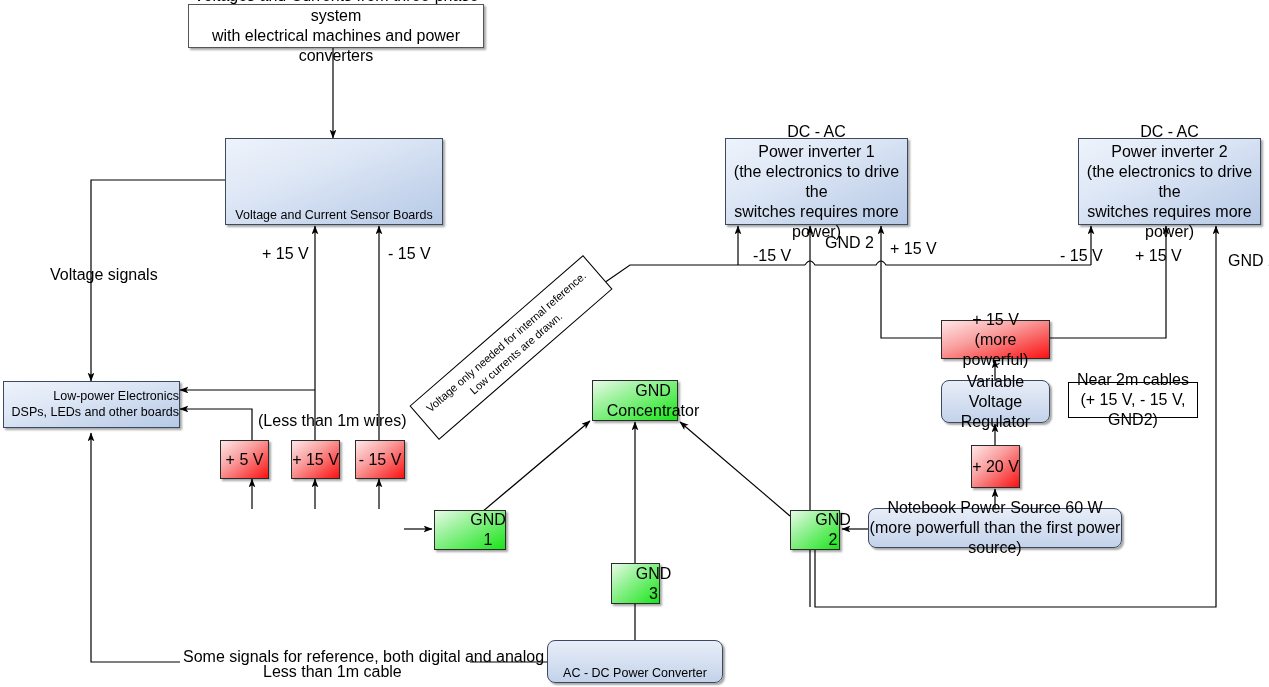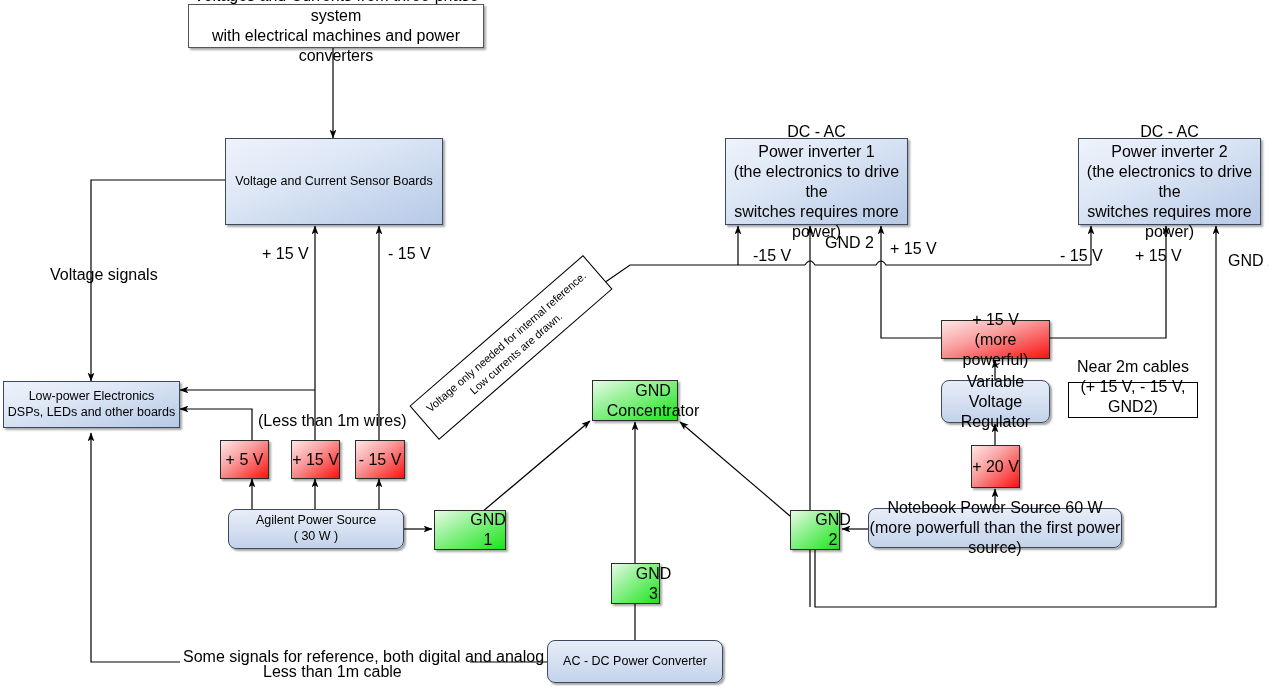--- a/index.html
+++ b/index.html
@@ -11,21 +11,21 @@
         box-shadow:2px 2px 2px rgba(0,0,0,.35);}
   .blue{background:linear-gradient(to bottom right,#eef3fb 0%,#dfe8f6 35%,#b6c9e6 100%);border-color:#3b4a5e;}
   .blue-flat{background:linear-gradient(to bottom,#e8eef8 0%,#c3d2ea 100%);border-color:#3b4a5e;border-radius:8px;}
   .grey{background:linear-gradient(to bottom,#f2f2f2 0%,#d9d9d9 100%);border-color:#555;}
   .red{background:linear-gradient(to bottom right,#ffe6e6 0%,#f9a0a0 40%,#fb1111 100%);border-color:#2b2b2b;}
   .green{background:linear-gradient(to bottom right,#e8fbe8 0%,#9cf29c 35%,#19e519 100%);border-color:#2b2b2b;padding-left:36px;}
   .plain{background:#fff;border:1px solid #000;box-shadow:none;}
   .lbl{position:absolute;color:#000;white-space:nowrap;background:transparent;}
   .lbl2{position:absolute;color:#000;text-align:center;background:transparent;line-height:1.25;}
   .f12{font-size:16px;}
-  .f13{font-size:12.5px;}
+  .f13{font-size:12.5px;align-items:flex-end;}
   .rot-box{position:absolute;border:1px solid #000;background:#fff;box-sizing:border-box;
            display:flex;align-items:center;justify-content:center;text-align:center;
            font-size:11px;line-height:1.35;transform-origin:center center;}
 </style>
 </head>
 <body>
 
 <div id="canvas">
 
   <svg id="wires" xmlns="http://www.w3.org/2000/svg">
@@ -118,24 +118,20 @@
   <div class="node red f12" style="left:220px;top:440px;width:49px;height:39px;">
     <span>+ 5 V</span>
   </div>
   <div class="node red f12" style="left:291px;top:440px;width:49px;height:39px;">
     <span>+ 15 V</span>
   </div>
   <div class="node red f12" style="left:355px;top:440px;width:50px;height:39px;">
     <span>- 15 V</span>
   </div>
 
-  <div class="node blue-flat f13" style="left:228px;top:509px;width:176px;height:40px;flex-direction:column;">
-    <span>Agilent Power Source</span>
-    <span>( 30 W )</span>
-  </div>
 
   <div class="node green f12" style="left:434px;top:510px;width:72px;height:40px;">
     <span>GND 1</span>
   </div>
   <div class="node green f12" style="left:790px;top:510px;width:50px;height:40px;">
     <span>GND 2</span>
   </div>
   <div class="node green f12" style="left:611px;top:563px;width:49px;height:41px;">
     <span>GND 3</span>
   </div>
@@ -160,21 +156,21 @@
 
   <div class="node red f12" style="left:971px;top:445px;width:49px;height:43px;">
     <span>+ 20 V</span>
   </div>
 
   <div class="node blue-flat f12" style="left:868px;top:508px;width:254px;height:40px;flex-direction:column;">
     <span>Notebook Power Source 60 W</span>
     <span>(more powerfull than the first power source)</span>
   </div>
 
-  <div class="node plain lbl2 f12" style="left:1068px;top:382px;width:130px;height:36px;flex-direction:column;justify-content:flex-end;">
+  <div class="node plain lbl2 f12" style="left:1068px;top:382px;width:130px;height:36px;flex-direction:column;">
     <span>Near 2m cables</span>
     <span>(+ 15 V, - 15 V, GND2)</span>
   </div>
 
   <div class="rot-box" style="left:396px;top:325px;width:230px;height:45px;transform:rotate(-41deg);flex-direction:column;">
     <span>Voltage only needed for internal reference.</span>
     <span>Low currents are drawn.</span>
   </div>
 
   <div class="lbl f12" style="left:50px;top:266px;">Voltage signals</div>

